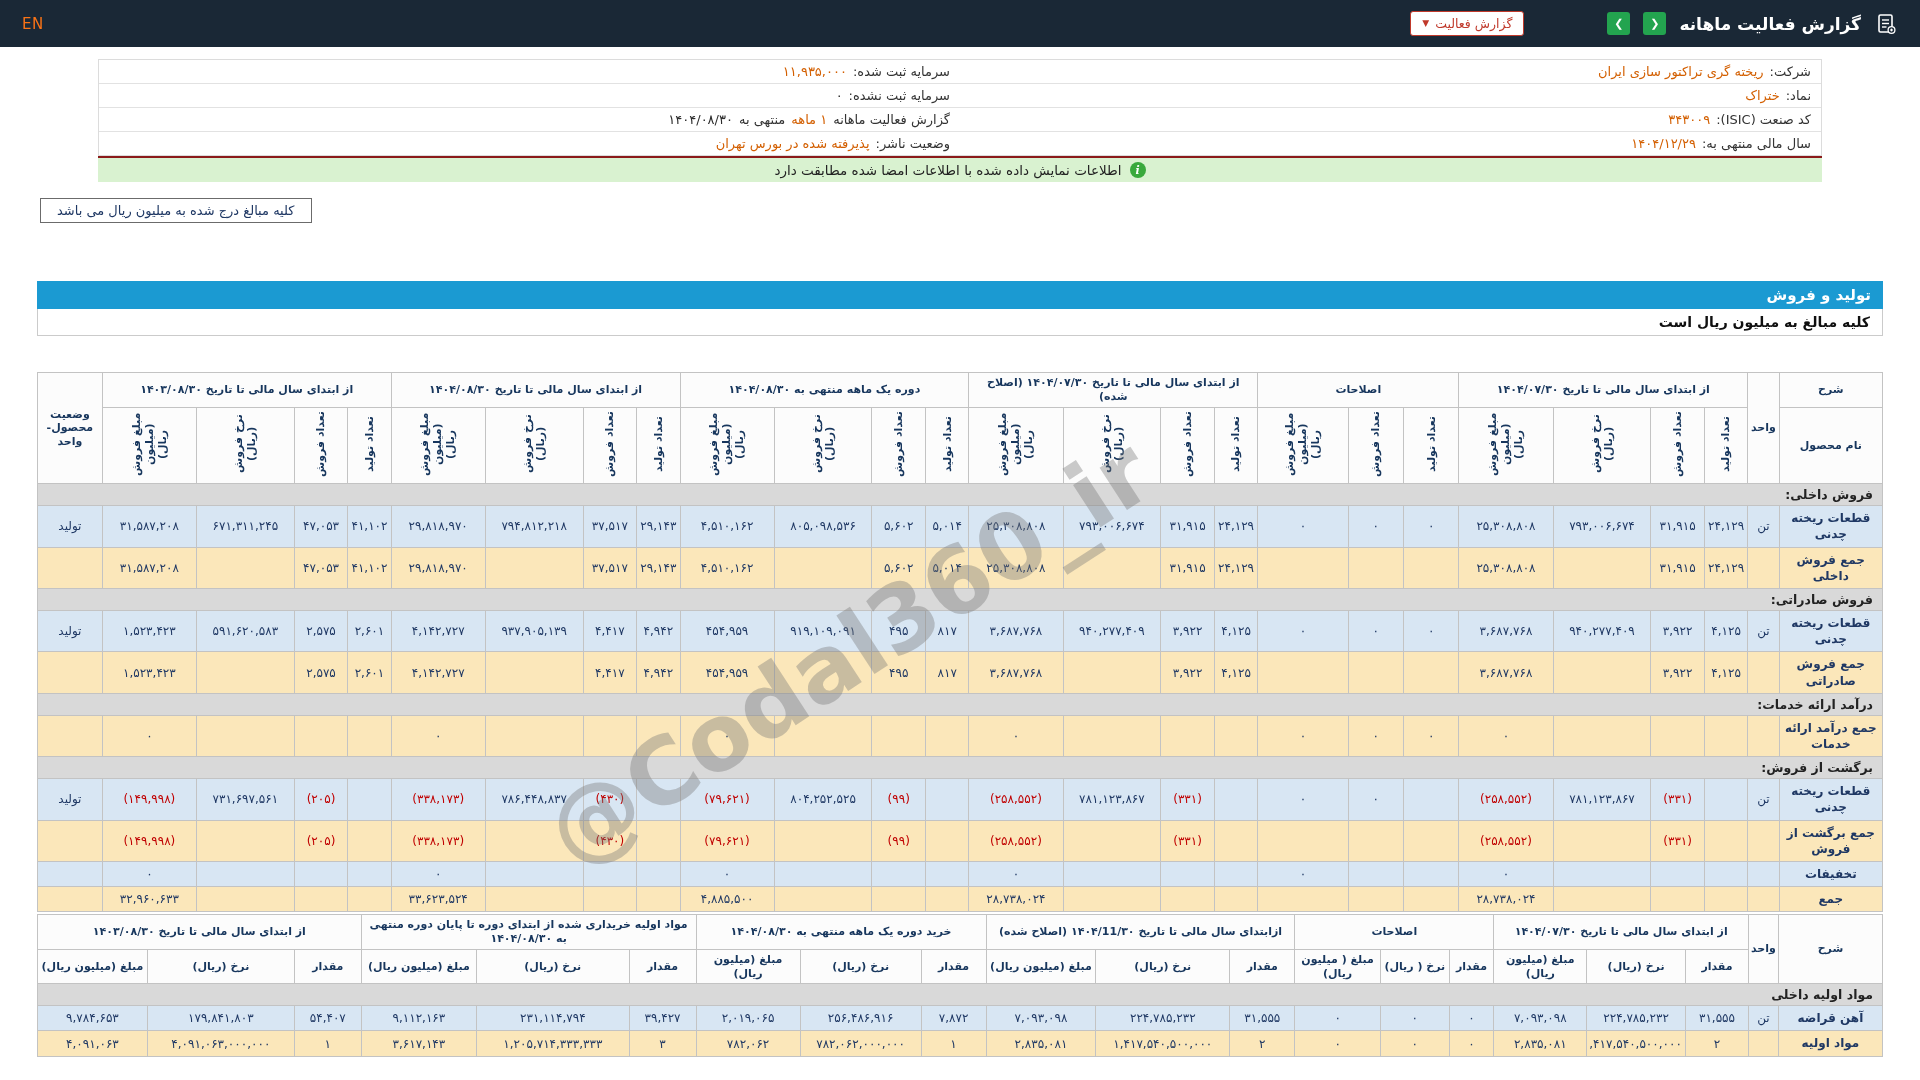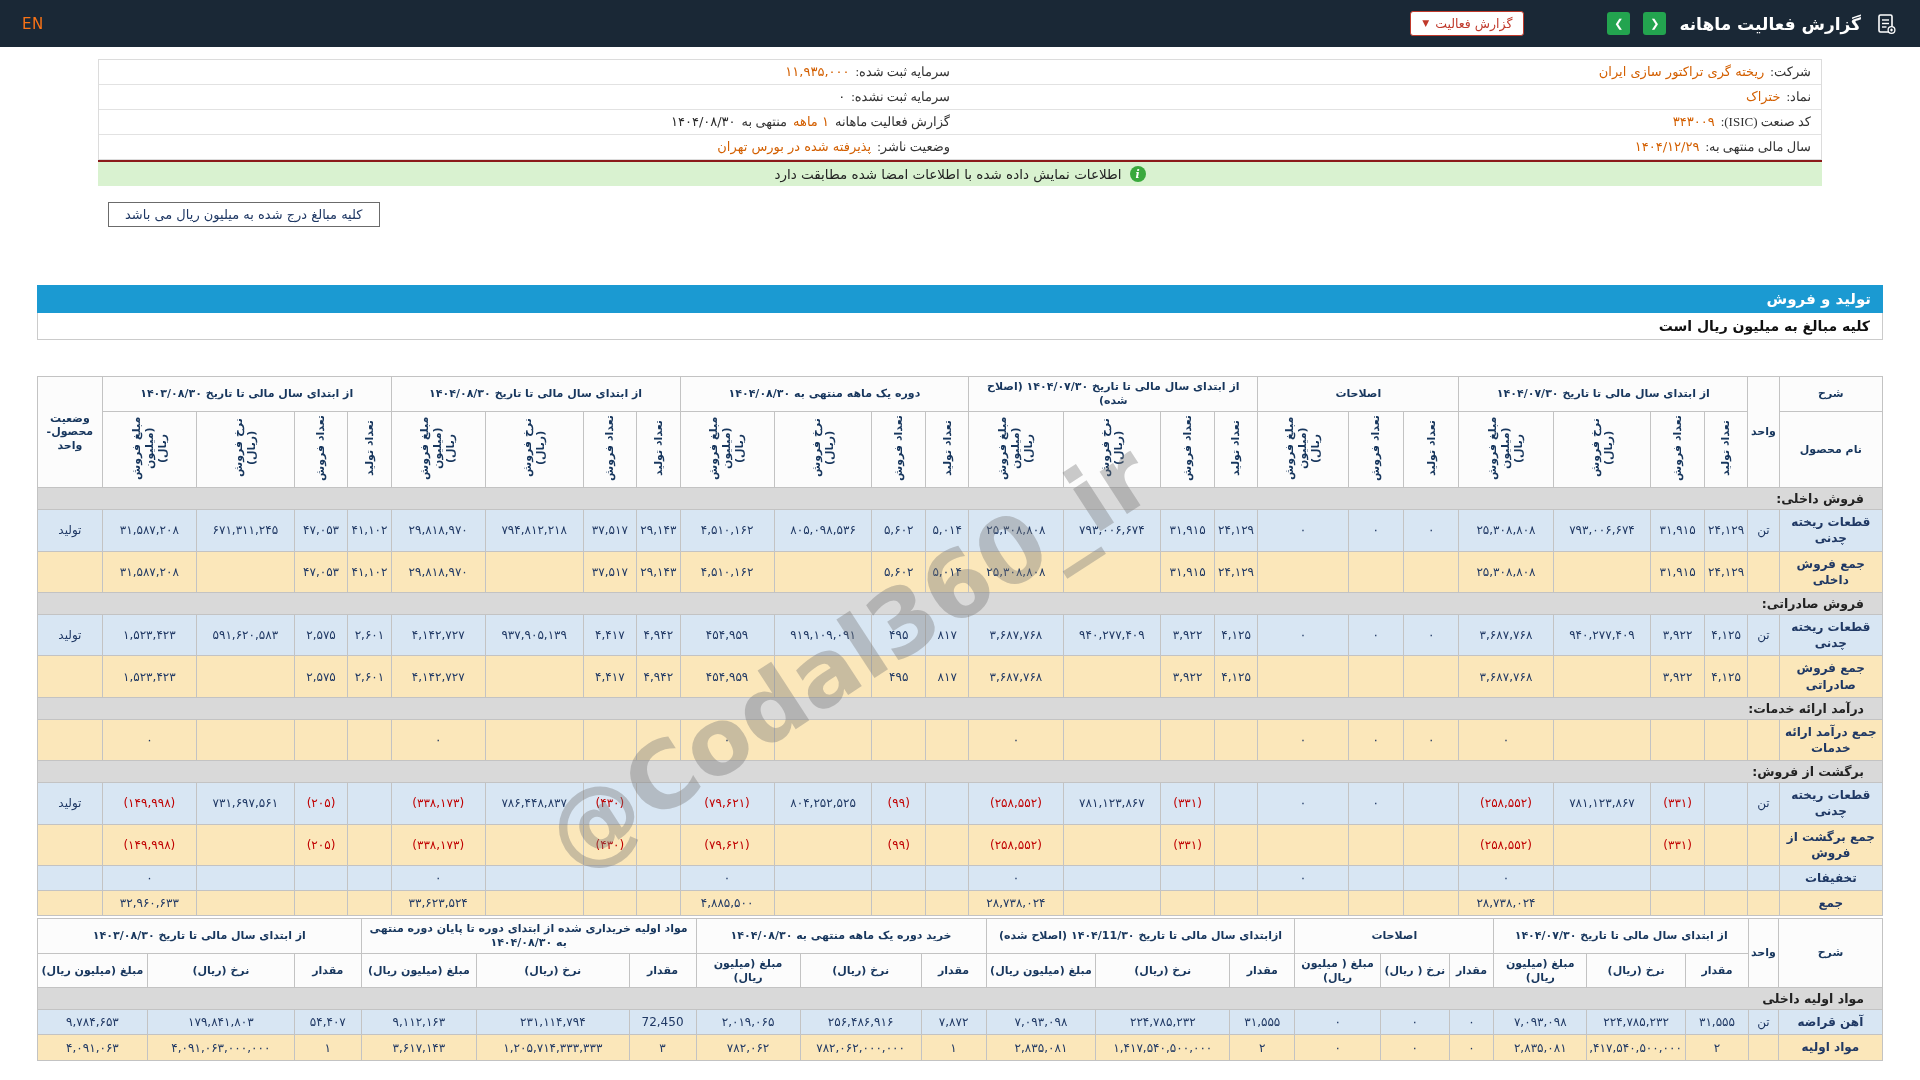--- a/index.html
+++ b/index.html
@@ -16,51 +16,51 @@
   .rb-caret { font-size:9px; line-height:1; }
   .nav-btn { width:23px; height:23px; background:#23A44F; color:#fff; border:none; border-radius:3px; font-size:11px;
     line-height:1; cursor:pointer; display:flex; align-items:center; justify-content:center; font-family:inherit; }
   .lang { color:#f97316; font-size:15px; cursor:pointer; letter-spacing:.5px; }
 
   
   .info { margin:12px 98px 0; border:1px solid #DCDCDC; font-size:13px; }
   .info-row { display:flex; border-bottom:1px solid #E2E2E2; }
   .info-row:last-child { border-bottom:none; }
   .info-half { width:50%; padding:4px 10px; display:flex; gap:6px; align-items:baseline; white-space:nowrap; overflow:hidden; }
-  .seg-label { color:#333;font-family:Liberation Serif, serif; }
+  .seg-label { color:#333; }
   .seg-plain { color:#2B2B2B; }
   .seg-value { color:#D35F00; }
 
   .redline { margin:0 98px; border-top:2px solid #8B1A1A; }
   .signed { margin:0 98px; background:#D9F2D0; display:flex; align-items:center; justify-content:center; gap:8px;
     padding:4px 0; font-size:13.5px; color:#222; }
   .i-icon { width:16px; height:16px; border-radius:50%; background:#39A93C; color:#fff; font-style:italic; font-weight:bold;
     font-size:11px; display:flex; align-items:center; justify-content:center; font-family:"DejaVu Serif",serif; flex:0 0 16px; }
 
-  .note-box { width:fit-content; margin:16px auto 0 108px; border:1px solid #6B6B6B; background:#fff; padding:4px 16px;
+  .note-box { width:fit-content; margin:16px auto 0 40px; border:1px solid #6B6B6B; background:#fff; padding:4px 16px;
     font-size:13px; color:#1F3864; }
 
   .content { margin:0 37px; }
   .sec-bar { background:#1B9AD2; color:#fff; font-weight:bold; font-size:15px; padding:5px 12px; margin-top:58px; }
   .sec-bar.second { margin-top:16px; }
   .units-bar { border:1px solid #CBCBCB; border-top:none; font-weight:bold; font-size:14px; padding:5px 12px; color:#101010; background:#fff; }
 
   .tbl-wrap { position:relative; margin-top:36px; }
   .watermark { position:absolute; top:52%; left:44%; transform:translate(-50%,-50%) rotate(-33deg); font-size:92px;
     font-weight:bold; color:rgba(118,118,118,0.38); pointer-events:none; white-space:nowrap; direction:ltr; z-index:4; }
 
   table.rpt { width:100%; border-collapse:collapse; table-layout:fixed; }
   .rpt th, .rpt td { border:1px solid #C3C3C3; text-align:center; vertical-align:middle; overflow:hidden; }
   .rpt th { color:#17365D; font-weight:bold; background:#FCFCFC; font-size:11px; padding:3px 2px; line-height:1.25; }
   .rpt th.sub { font-size:11px; }
   .rpt th.sub.vert { height:74px; padding:2px 0; }
   .rpt th.sub.vert span { writing-mode:vertical-rl; transform:rotate(180deg); display:inline-block; line-height:1.2;
     max-height:70px; white-space:normal; }
   .rpt td { font-size:12px; padding:4px 3px; color:#1F3864; }
-  .rpt tr.sec td { background:#D9D9D9; text-align:right; font-weight:bold; color:#222; padding:3px 18px; font-size:12.5px; }
+  .rpt tr.sec td { background:#D9D9D9; text-align:right; font-weight:bold; color:#222; padding:3px 9px; font-size:12.5px; }
   .rpt tr.blue td { background:#D8E6F3; }
   .rpt tr.cream td { background:#FBE7BA; }
   .rpt td.desc { font-weight:bold; font-size:12px; line-height:1.35; }
   .rpt td.num { white-space:nowrap; }
   .rpt td.num.neg { color:#C00000; }
   .rpt td.unit, .rpt td.stat { font-size:12px; }
   #t2 { margin-top:2px; }
 </style>
 </head>
 <body>
@@ -567,21 +567,21 @@
             <td class="num">۷,۰۹۳,۰۹۸</td>
             <td class="num">۰</td>
             <td class="num">۰</td>
             <td class="num">۰</td>
             <td class="num">۳۱,۵۵۵</td>
             <td class="num">۲۲۴,۷۸۵,۲۳۲</td>
             <td class="num">۷,۰۹۳,۰۹۸</td>
             <td class="num">۷,۸۷۲</td>
             <td class="num">۲۵۶,۴۸۶,۹۱۶</td>
             <td class="num">۲,۰۱۹,۰۶۵</td>
-            <td class="num">72,450</td>
+            <td class="num">۳۹,۴۲۷</td>
             <td class="num">۲۳۱,۱۱۴,۷۹۴</td>
             <td class="num">۹,۱۱۲,۱۶۳</td>
             <td class="num">۵۴,۴۰۷</td>
             <td class="num">۱۷۹,۸۴۱,۸۰۳</td>
             <td class="num">۹,۷۸۴,۶۵۳</td>
           </tr>
           <tr class="cream">
             <td class="desc">مواد اولیه</td>
             <td class="unit"></td>
             <td class="num">۲</td>

